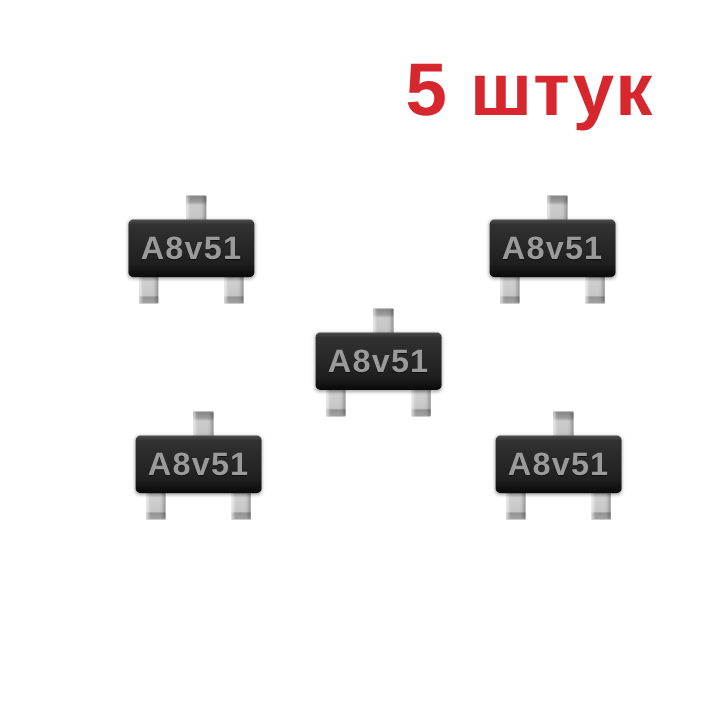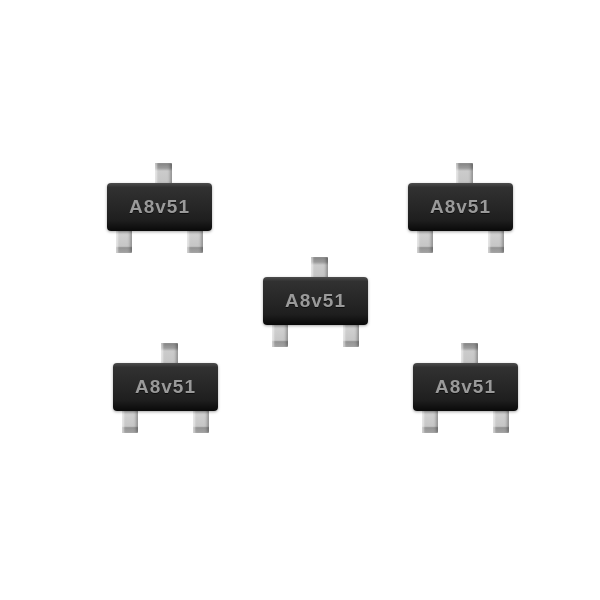--- a/index.html
+++ b/index.html
@@ -73,32 +73,33 @@
     border-radius: 4px;
     background: linear-gradient(to bottom,
       #4d4d4d 0%, #313131 9%, var(--chip-body, #272727) 48%,
       #1e1e1e 78%, #090909 100%);
     box-shadow: 0 1px 3px rgba(0,0,0,0.35);
     display: flex;
     align-items: center;
     justify-content: center;
   }
   .chip .marking {
-    font-size: 19px;
+    font-size: 27px;
     font-weight: bold;
     letter-spacing: 1px;
     color: var(--chip-marking, #9a9a9a);
     text-shadow: 0 1px 0 rgba(0,0,0,0.6);
   }
 </style>
 </head>
 <body>
 
 <div class="canvas">
 
+  <div class="qty-label">5 штук</div>
 
   <div id="chips">
       <div class="chip" style="left: 107px; top: 163px;">
     <div class="lead lead-top"></div>
     <div class="lead lead-bottom-left"></div>
     <div class="lead lead-bottom-right"></div>
     <div class="body">
       <span class="marking">A8v51</span>
     </div>
   </div>

